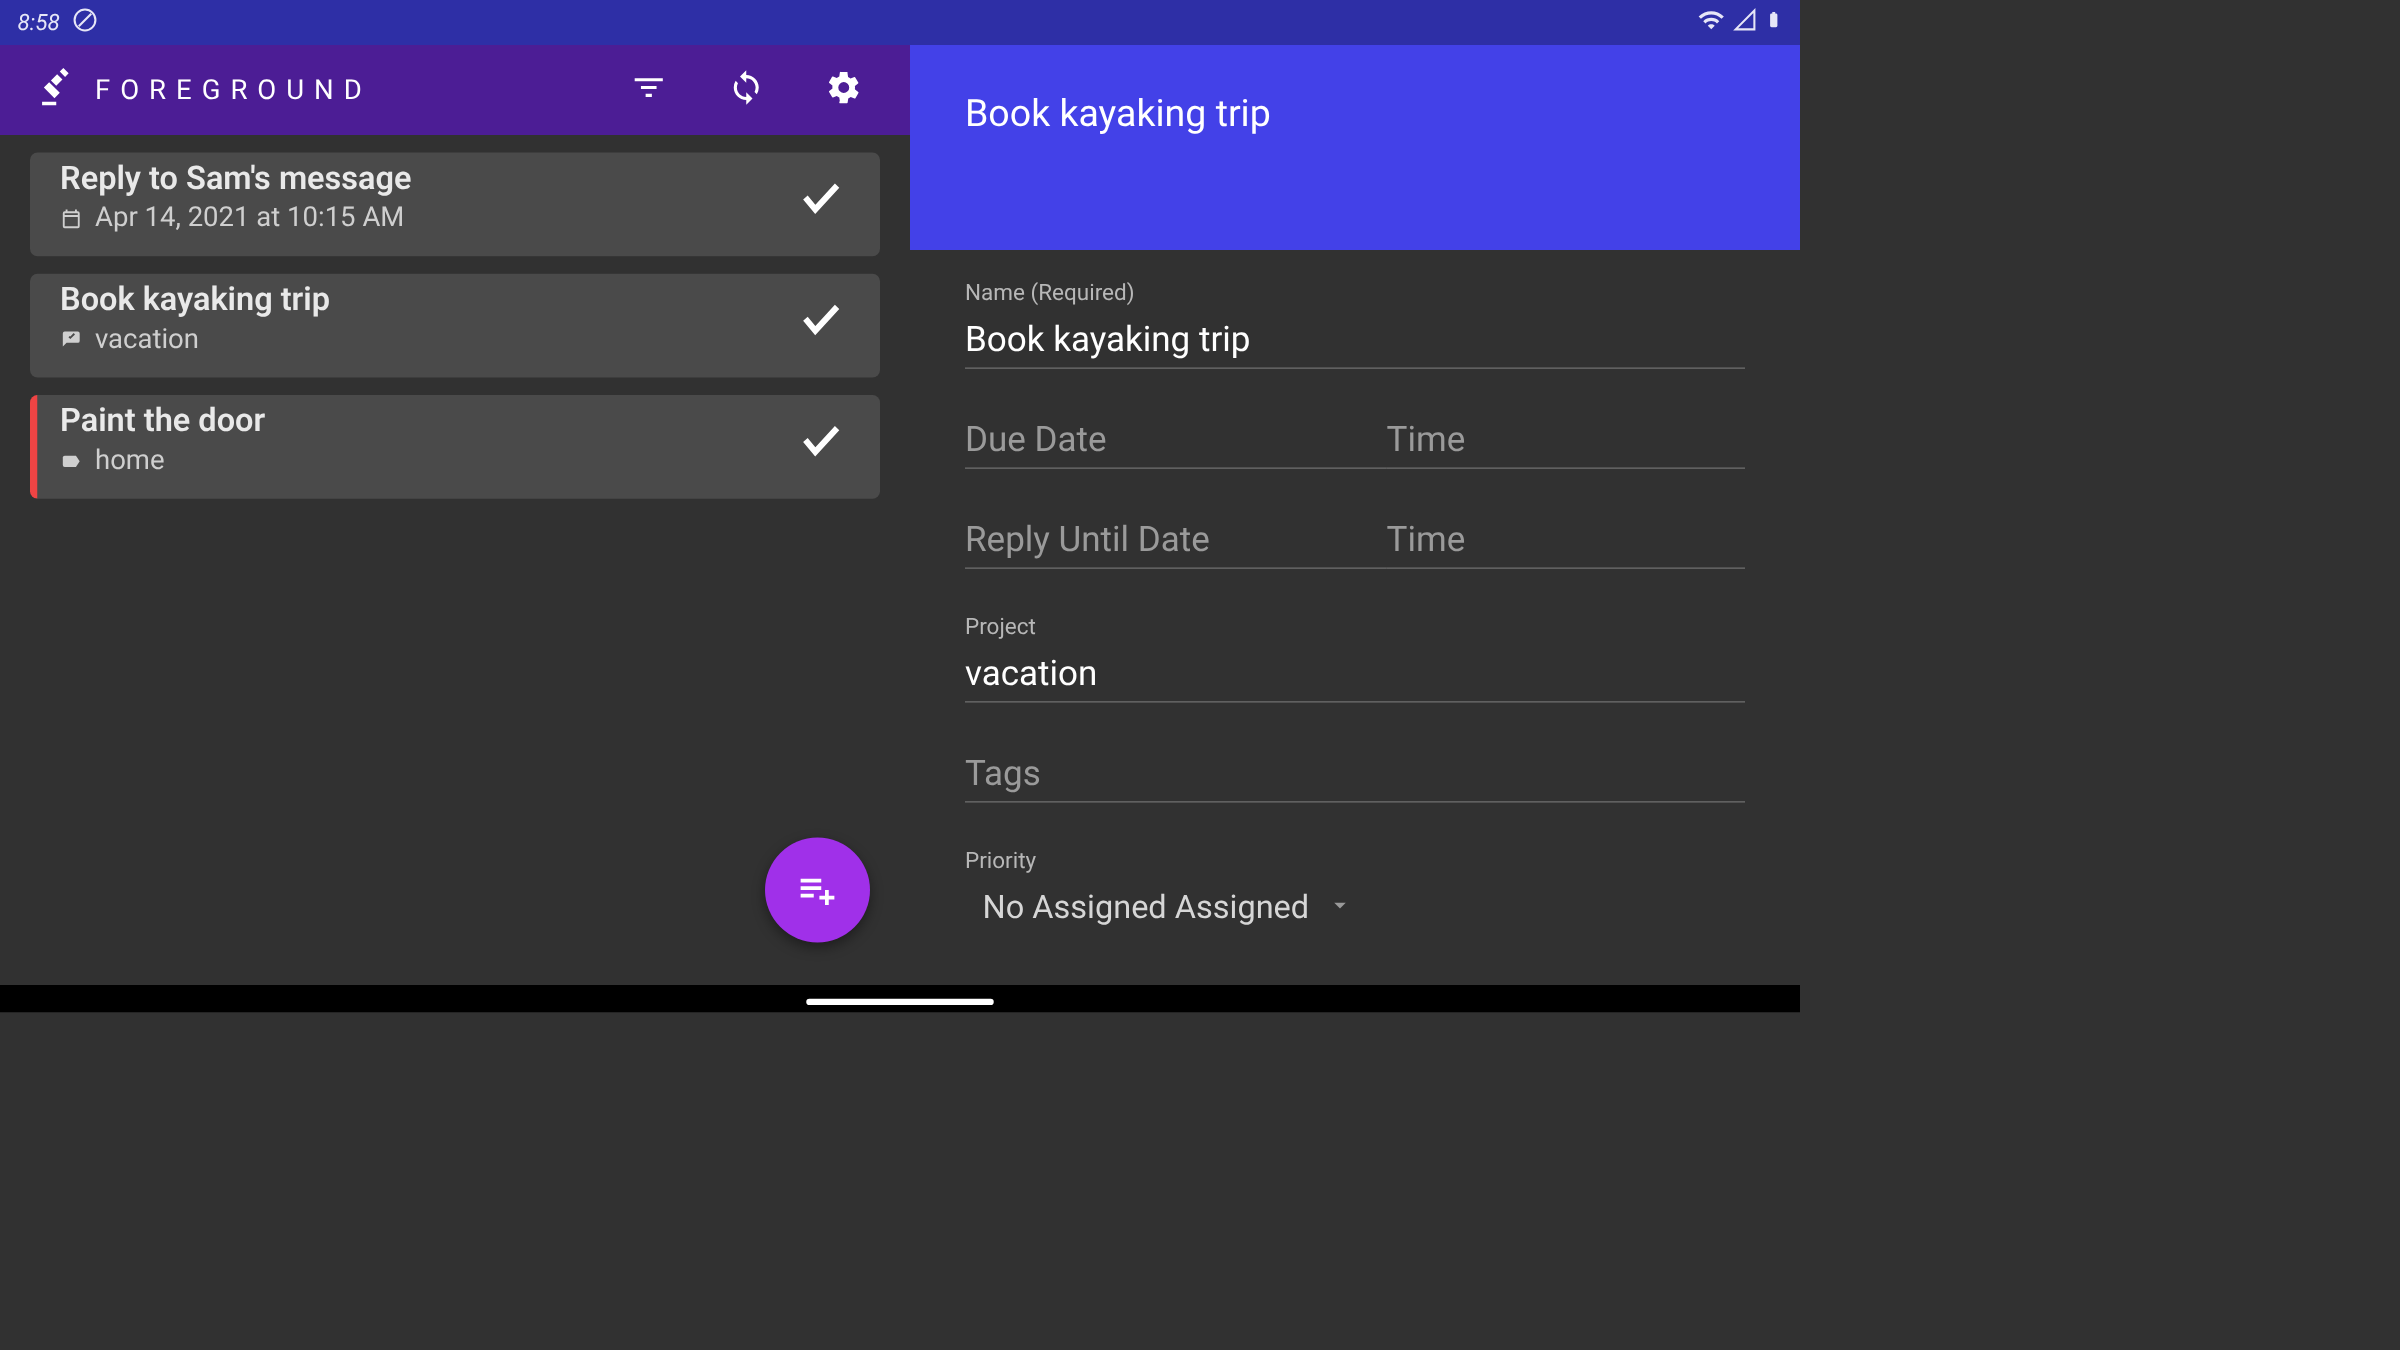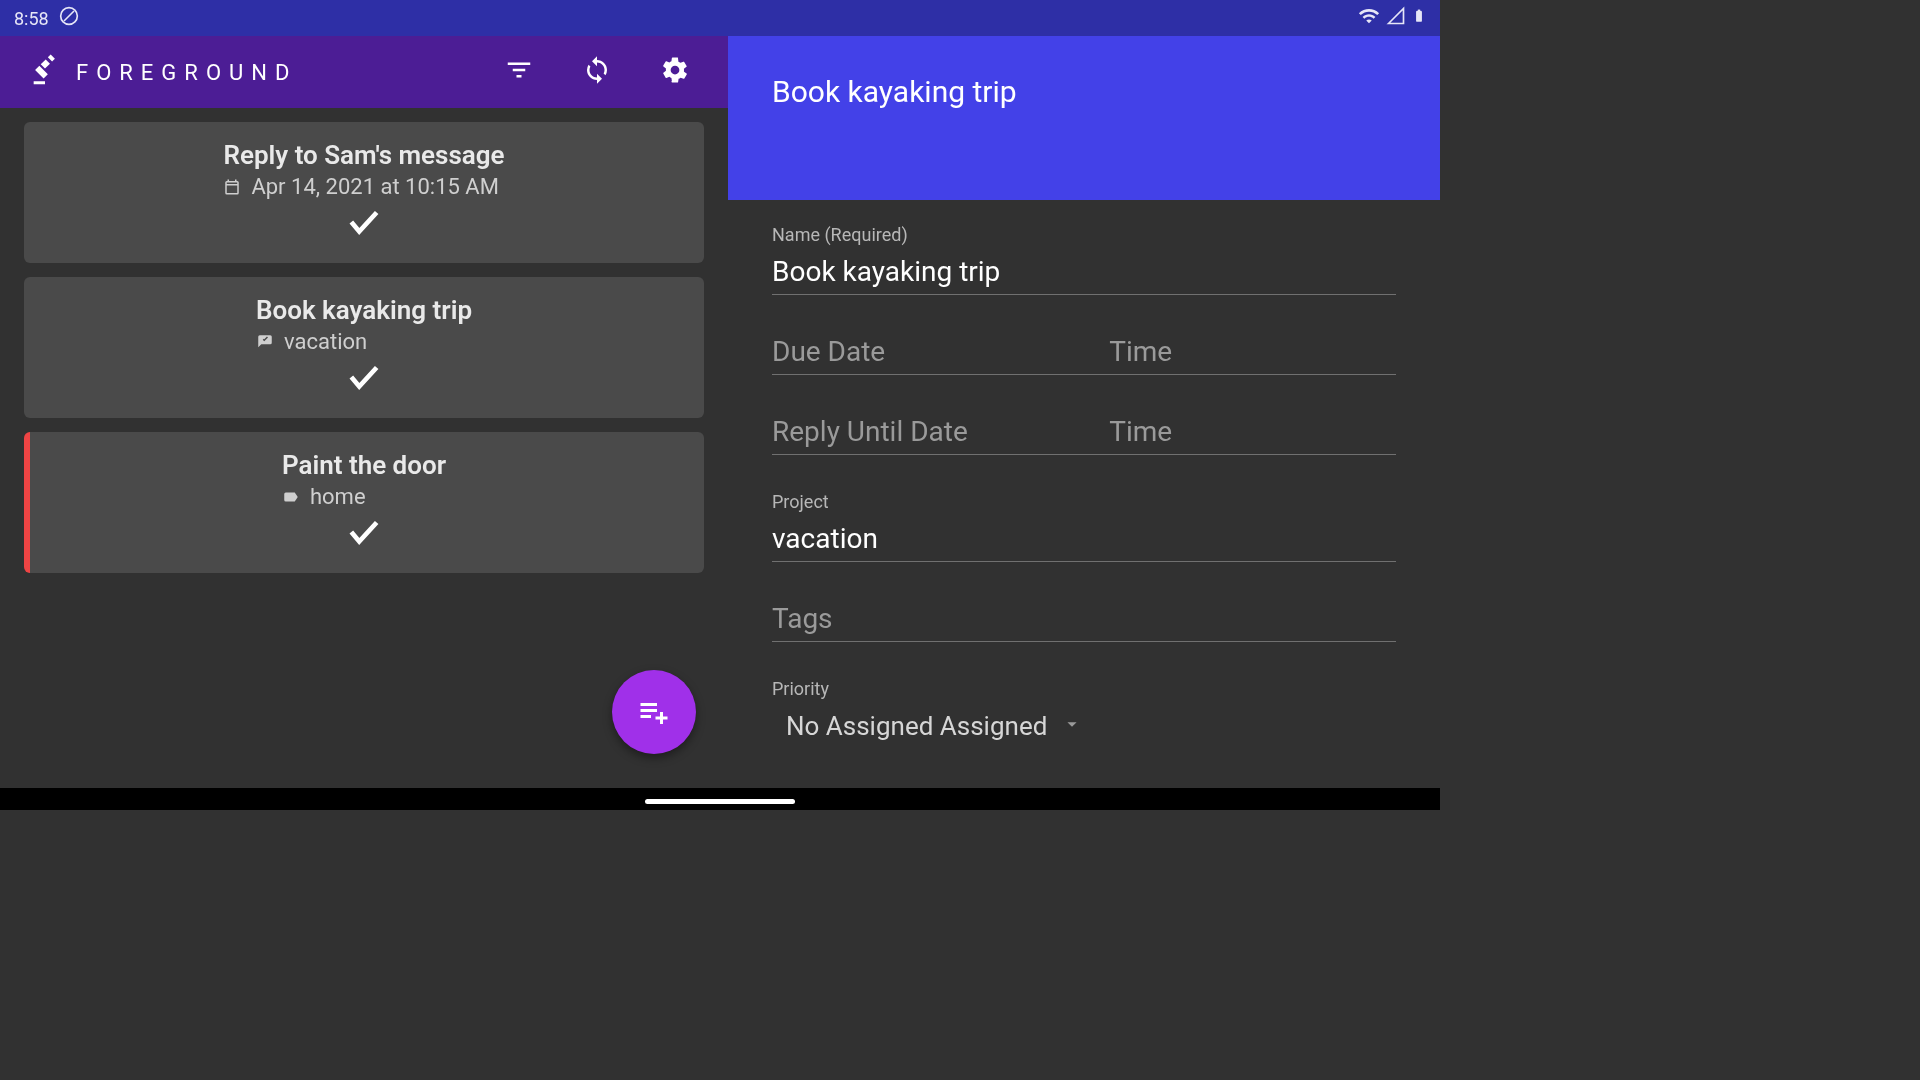--- a/index.html
+++ b/index.html
@@ -15,21 +15,21 @@
 .status-bar {
   height: 36px;
   background: #2e2fa6;
   display: flex;
   align-items: center;
   justify-content: space-between;
   padding: 0 14px;
   color: #e6e6f7;
   font-size: 18px;
 }
-.status-left { display:flex; align-items:center; gap:10px; }
+.status-left { display:flex; align-items:center; gap:10px;font-style:italic; }
 .status-right { display:flex; align-items:center; gap:6px; }
 .content-row { display:flex; height: calc(100% - 36px); }
 .left-col { width: 728px; position:relative; display:flex; flex-direction:column; }
 .right-col { flex:1; display:flex; flex-direction:column; background:#313131; }
 .app-bar {
   height: 72px;
   background: #4c1d95;
   display:flex; align-items:center;
   padding: 0 28px;
   gap: 34px;
@@ -43,24 +43,23 @@
 }
 .app-bar-actions { margin-left:auto; display:flex; gap:48px; align-items:center; padding-right:10px;}
 .app-bar-actions svg { width:30px; height:30px; fill:#fff; }
 .task-list {
   padding: 14px 24px 24px 24px;
   display:flex; flex-direction:column; gap:14px;
 }
 .task-card {
   background:#4a4a4a;
   border-radius:6px;
-  padding: 18px 24px 18px 24px;
+  padding: 6px 24px 18px 24px;
   display:flex; align-items:center;
   position:relative;
-  flex-direction:column;
 }
 .task-card.selected { border-left: 6px solid #ef4444; padding-left:18px; }
 .task-card .info { flex:1; display:flex; flex-direction:column; gap:4px; }
 .task-title { font-size:26px; font-weight:600; color:#e9e9e9; }
 .task-meta { display:flex; align-items:center; gap:10px; color:#cfcfcf; font-size:22px;text-align:center; }
 .task-meta svg { width:18px; height:18px; fill:#cfcfcf; }
 .check-btn { width:46px; height:46px; display:flex; align-items:center; justify-content:center; }
 .check-btn svg { width:38px; height:38px; stroke:#fff; stroke-width:3; fill:none; }
 .fab {
   position:absolute;

